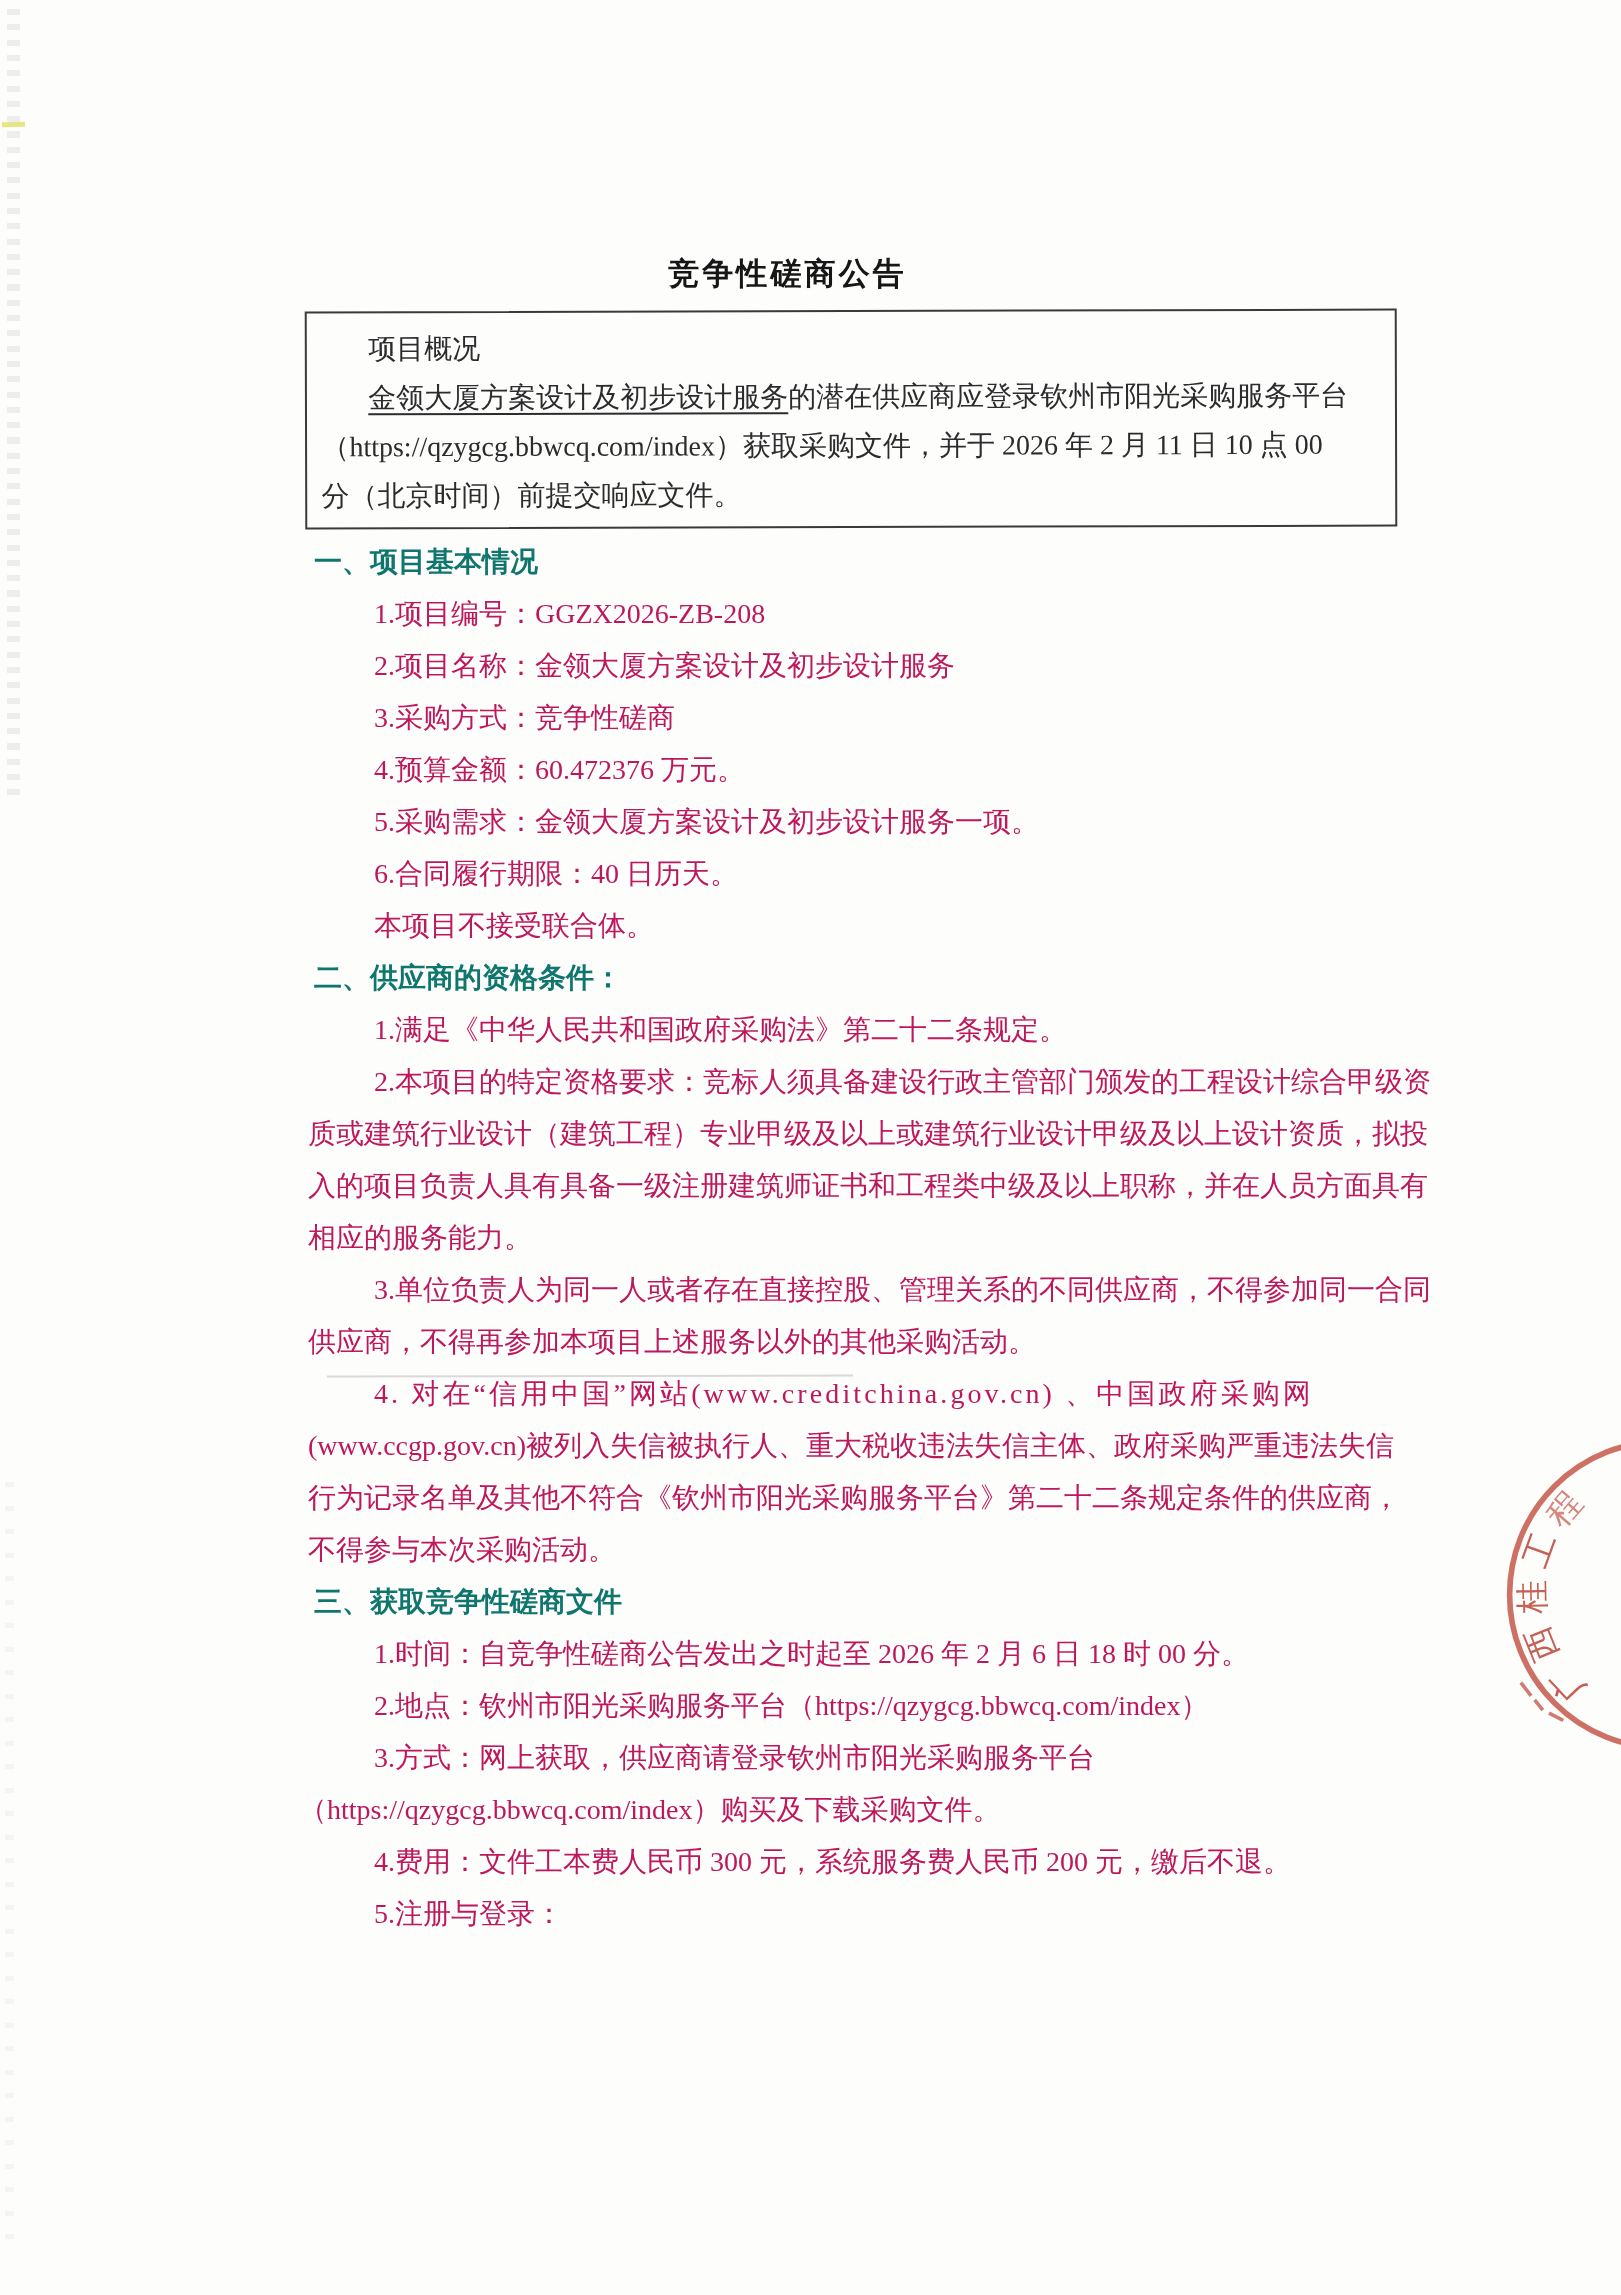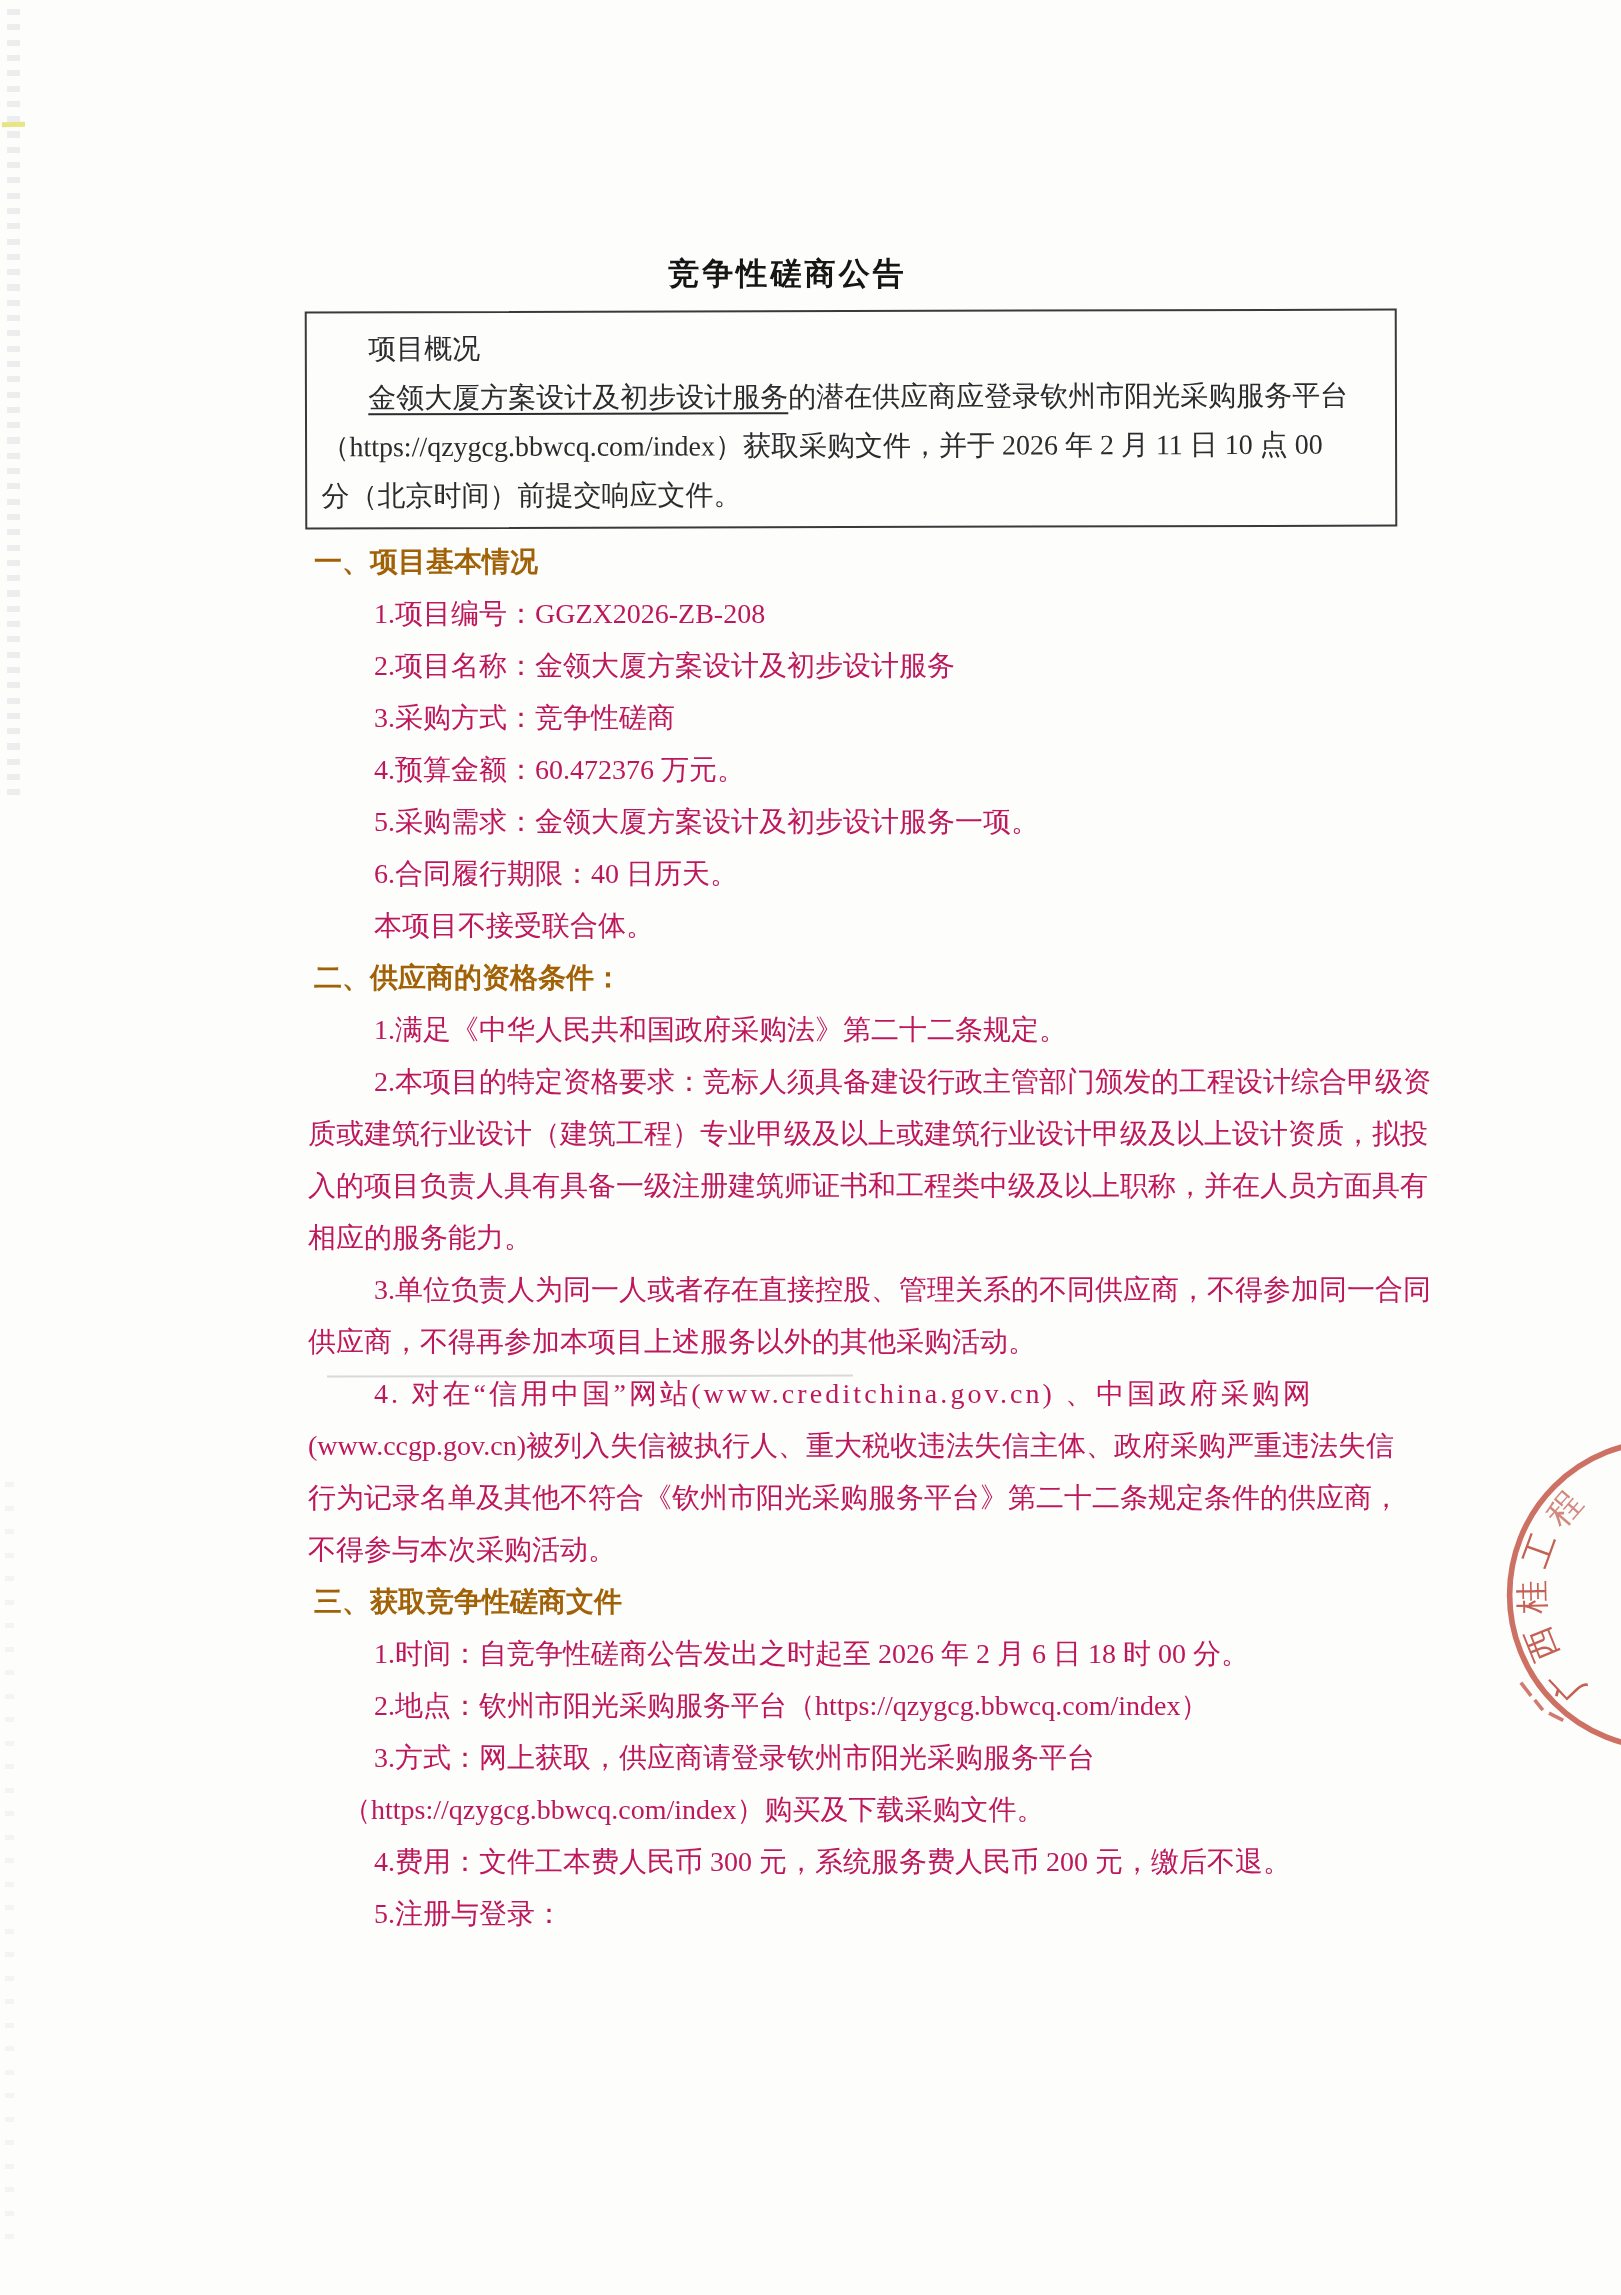--- a/index.html
+++ b/index.html
@@ -66,22 +66,22 @@
   
   .doc-body{position:absolute;top:536px;left:0;right:0;}
   .doc-line{
     height:52px;line-height:52px;
     font-size:28px;color:#be185d;
     white-space:nowrap;
     padding-left:307px;
   }
   .doc-line.indent{padding-left:374px;}
   .doc-line.flush{padding-left:308px;}
-  .doc-line.hang{padding-left:299px;margin-left:44px;}
-  .doc-line.header{padding-left:314px;font-weight:bold;color:#a16207;}
+  .doc-line.hang{padding-left:299px;}
+  .doc-line.header{padding-left:314px;font-weight:bold;color:#0f766e;}
   .doc-line.spread{letter-spacing:3.1px;}
 
   
   .stamp-svg{position:absolute;left:1457px;top:1426px;}
 </style>
 </head>
 <body>
 
 <div class="page">
 

